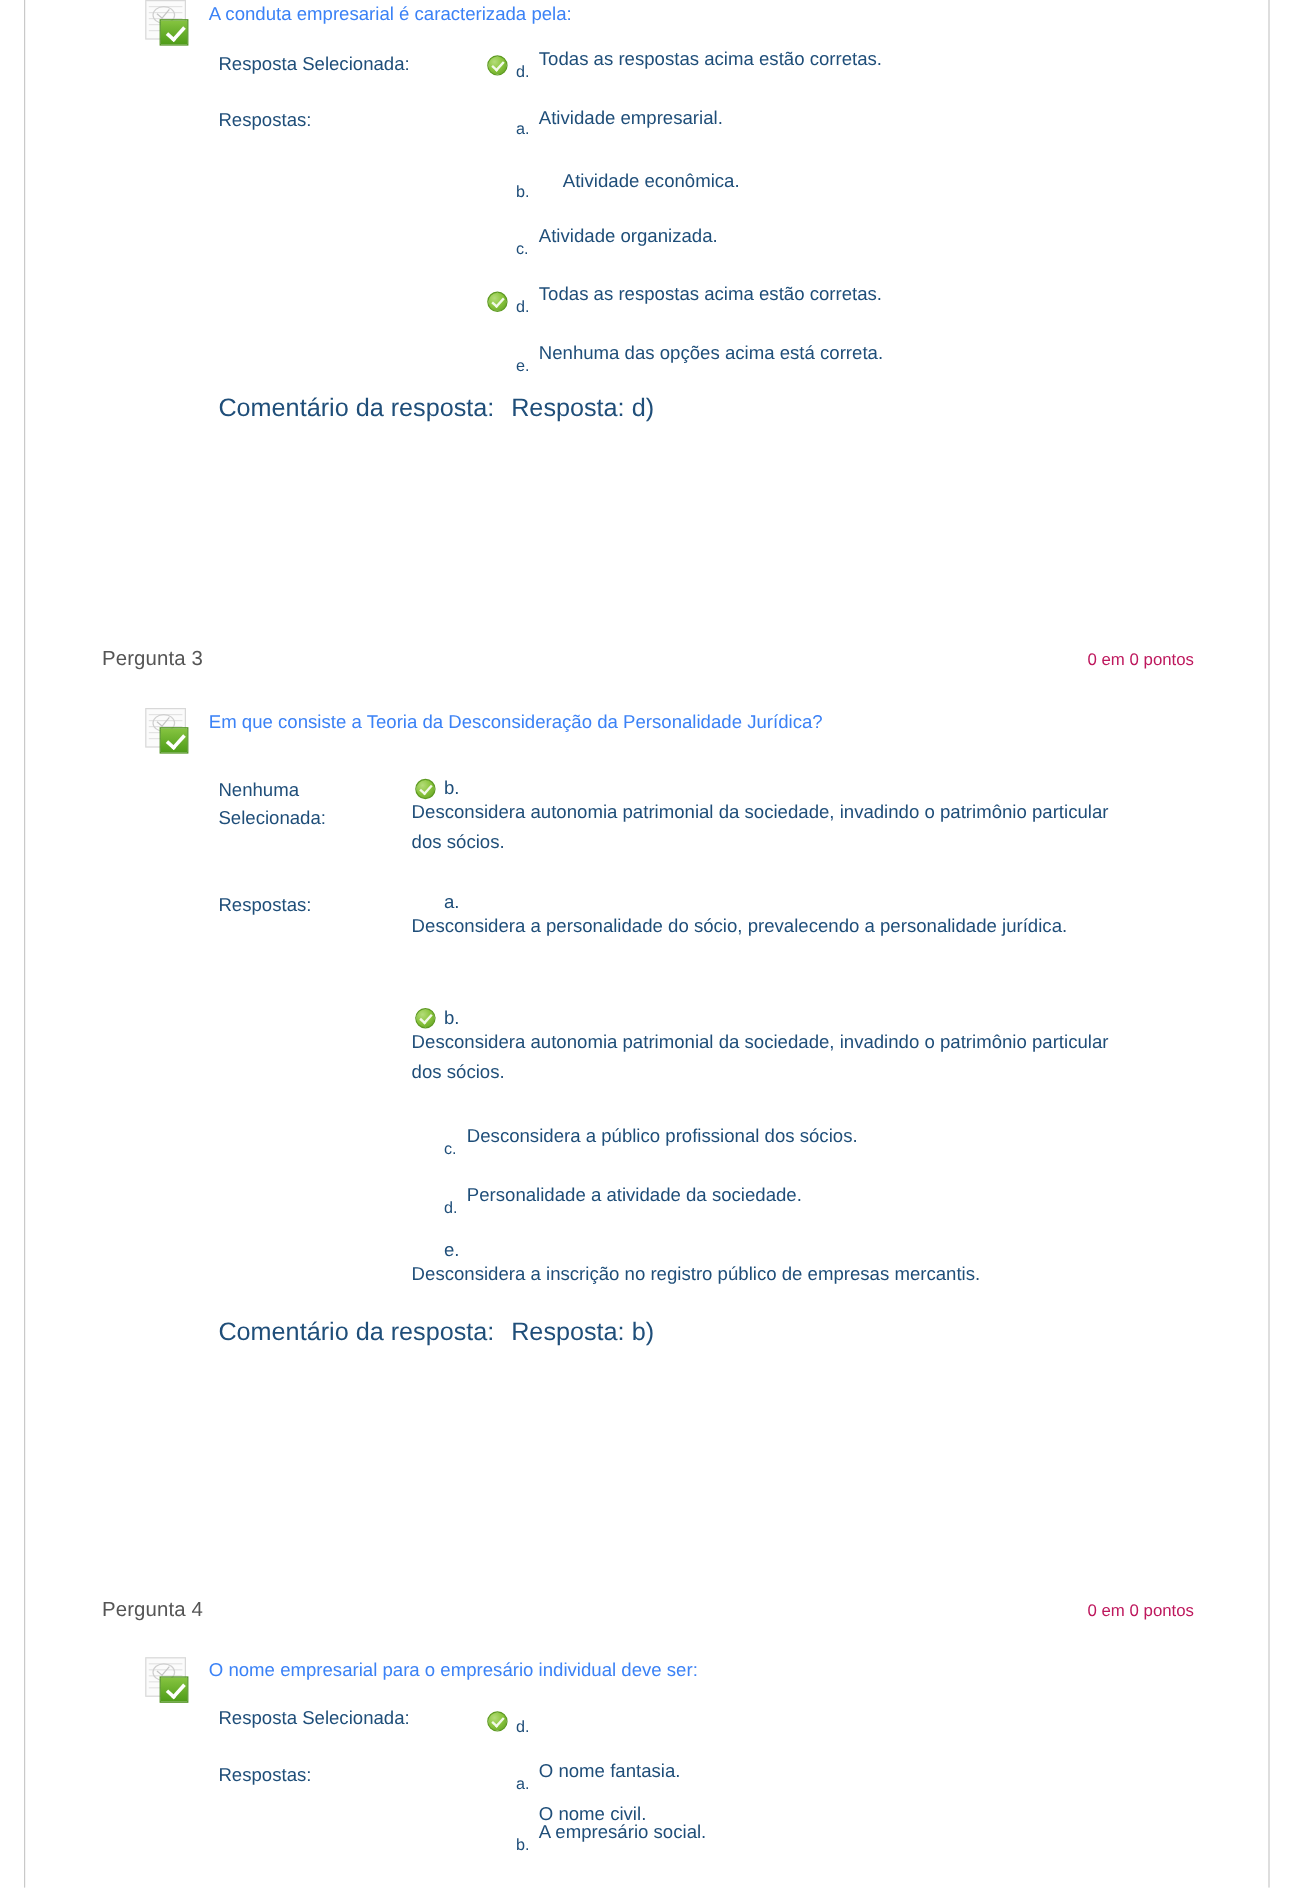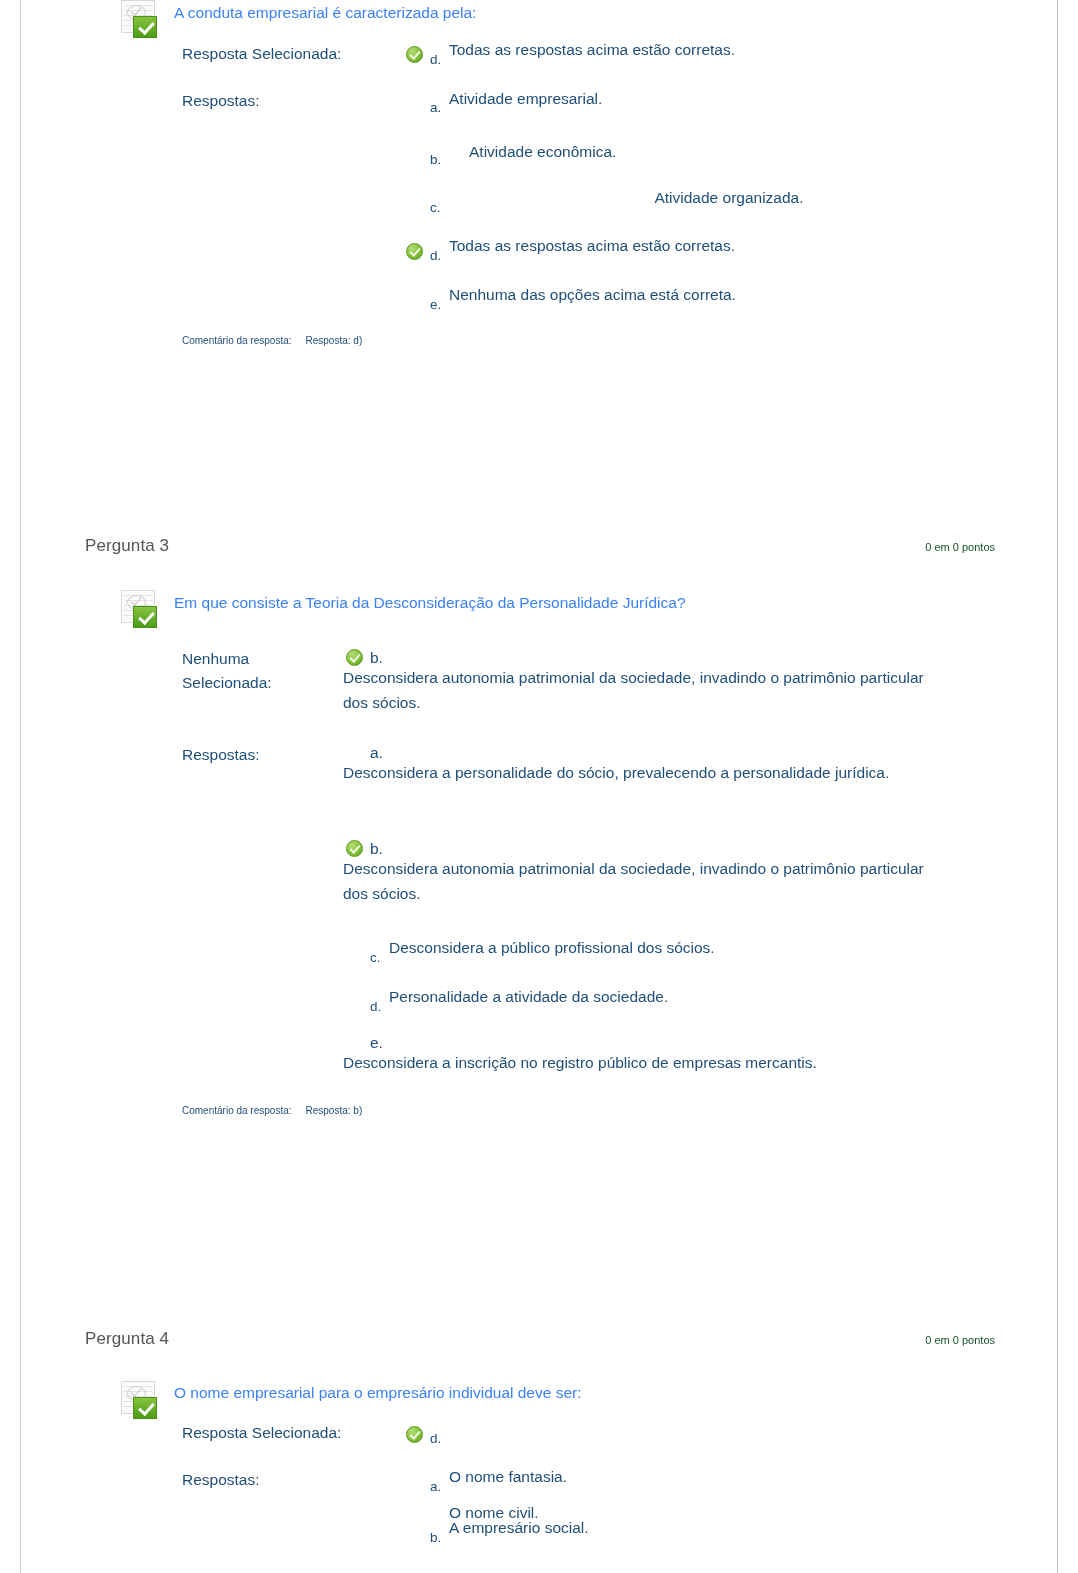--- a/index.html
+++ b/index.html
@@ -41,22 +41,22 @@
     align-items: baseline;
     justify-content: space-between;
   }
   .q-title {
     font-size: 17px;
     font-weight: normal;
     color: #555555;
     letter-spacing: .1px;
   }
   .q-points {
-    font-size: 11px;
-    color: #14532d;
+    font-size: 14px;
+    color: #be185d;
     margin-top: 43px;
   }
 
   .q-body {
     position: absolute;
     left: 0;
     width: 1038px;
   }
 
   
@@ -174,21 +174,21 @@
     line-height: 16px;
   }
   .ansText {
     position: absolute;
     font-size: 15.5px;
     color: #1f4e79;
     line-height: 25px;
   }
   .comment {
     position: absolute;
-    font-size: 10px;
+    font-size: 21px;
     color: #1f4e79;
     line-height: 21px;
     white-space: nowrap;
   }
   .comment .cval { margin-left: 14px; }
 </style>
 </head>
 <body>
 
 <div class="page-frame">
@@ -219,21 +219,21 @@
 
       <div class="rowlabel" style="left:161px; top:90px;">Respostas:</div>
 
       <div class="letter" style="left:409px; top:100px;">a.</div>
       <div class="ansText" style="left:428px; top:86px; width:560px;">Atividade empresarial.</div>
 
       <div class="letter" style="left:409px; top:152px;">b.</div>
       <div class="ansText" style="left:428px; top:139px; width:560px;margin-left:20px;">Atividade econômica.</div>
 
       <div class="letter" style="left:409px; top:200px;">c.</div>
-      <div class="ansText" style="left:428px; top:185px; width:560px;text-align:center;">Atividade organizada.</div>
+      <div class="ansText" style="left:428px; top:185px; width:560px;">Atividade organizada.</div>
 
       <div class="mark" style="left:385px; top:243px;"></div>
       <div class="letter" style="left:409px; top:248px;">d.</div>
       <div class="ansText" style="left:428px; top:233px; width:560px;">Todas as respostas acima estão corretas.</div>
 
       <div class="letter" style="left:409px; top:297px;">e.</div>
       <div class="ansText" style="left:428px; top:282px; width:560px;">Nenhuma das opções acima está correta.</div>
 
       <div class="comment" style="left:161px; top:330px;">
         <span>Comentário da resposta:</span><span class="cval">Resposta: d)</span>

